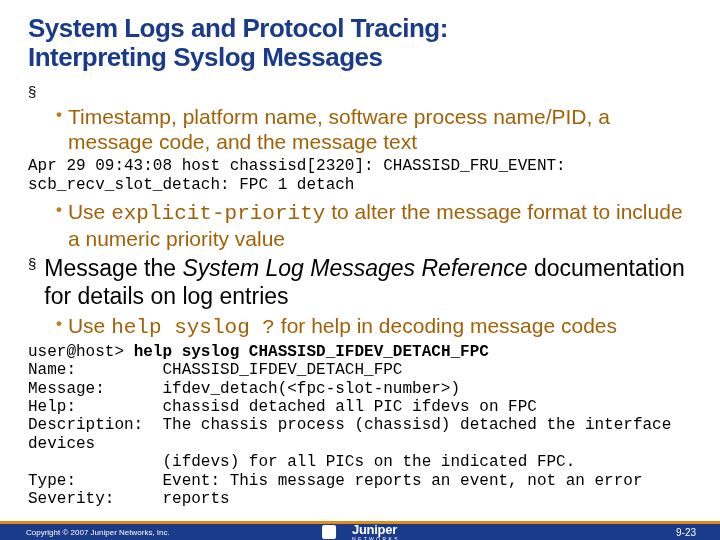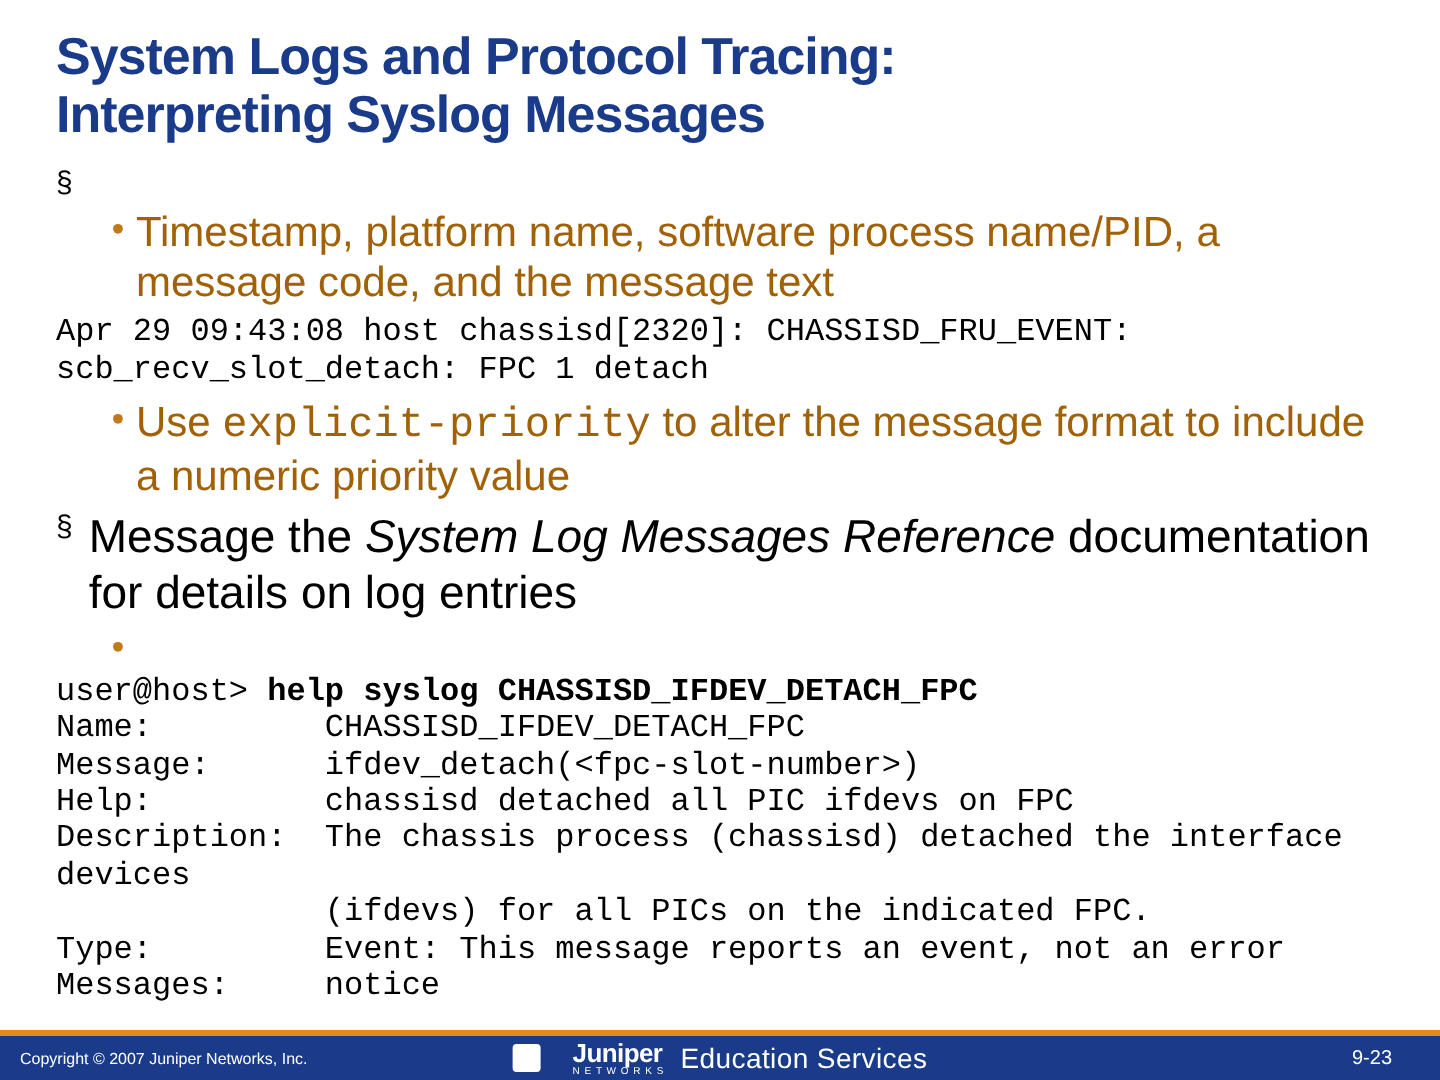--- a/index.html
+++ b/index.html
@@ -10,21 +10,21 @@
   .lvl1 { display: flex; align-items: flex-start; margin: 4px 0 2px 0; }
   .lvl1 .b { color: #000; font-size: 15px; margin-right: 8px; line-height: 1.25; }
   .lvl1 .t { font-size: 23px; line-height: 1.2; color: #000; }
   .lvl2 { display: flex; align-items: flex-start; margin: 1px 0 1px 28px; }
   .lvl2 .b { color: #c07a1a; font-size: 17px; margin-right: 6px; line-height: 1.25; font-weight: bold; }
   .lvl2 .t { font-size: 21px; line-height: 1.2; color: #a16207; }
   .mono { font-family: "Courier New", monospace; font-size: 16px; line-height: 1.15; white-space: pre-wrap; margin: 3px 0 5px 0; color: #000; }
   .codein { font-family: "Courier New", monospace; }
   .hl { background: #f6b23a; }
   .footer { height: 34px; background: #1a3a8a; border-top: 3px solid #e08b1a; display: flex; align-items: center; color: #fff; font-size: 9px; position: relative; }
-  .copy { padding-left: 10px; font-size: 8px; }
+  .copy { padding-left: 26px; font-size: 8px; }
   .brand { position: absolute; left: 50%; transform: translateX(-50%); display: flex; align-items: center; gap: 8px; }
   .logo { display: flex; align-items: center; gap: 16px; }
   .logo-mark { width: 14px; height: 14px; background: #fff; border-radius: 2px; position: relative; }
   .logo-text { font-size: 13px; font-weight: bold; letter-spacing: -0.3px; }
   .logo-sub { font-size: 5px; letter-spacing: 0.5px; margin-top: -1px; }
   .edu { font-size: 14px; font-weight: 500; letter-spacing: 0.2px; }
   .pagenum { position: absolute; right: 24px; font-size: 10px; }
   .bold { font-weight: bold; }
 </style>
 </head>
@@ -59,40 +59,42 @@
 
     <div class="lvl1">
       <span class="b">§</span>
       <span class="t">
         <span>Message the </span><span style="font-style:italic;">System Log Messages Reference</span><span> documentation for details on log entries</span>
       </span>
     </div>
 
     <div class="lvl2">
       <span class="b">•</span>
+      <span class="t">
+        <span>Use </span><span class="codein">help syslog ?</span><span> for help in decoding message codes</span>
+      </span>
     </div>
 
     <div class="mono"><span>user@host&gt; </span><span class="bold">help syslog CHASSISD_IFDEV_DETACH_FPC</span>
 <span>Name:         CHASSISD_IFDEV_DETACH_FPC</span>
 <span>Message:      ifdev_detach(&lt;fpc-slot-number&gt;)</span>
 <span>Help:         chassisd detached all PIC ifdevs on FPC</span>
 <span>Description:  The chassis process (chassisd) detached the interface devices</span>
 <span>              (ifdevs) for all PICs on the indicated FPC.</span>
 <span>Type:         Event: This message reports an event, not an error</span>
-<span>Messages:     notice</span></div>
+<span>Severity:     reports</span></div>
 
   </div>
 
   <div class="footer">
     <div class="copy">Copyright © 2007 Juniper Networks, Inc.</div>
     <div class="brand">
       <div class="logo">
         <div class="logo-mark"></div>
         <div>
           <div class="logo-text">Juniper</div>
           <div class="logo-sub">N E T W O R K S</div>
         </div>
       </div>
-      <div class="edu">Education Services</div>
     </div>
     <div class="pagenum">9-23</div>
   </div>
 </div>
 
 </body></html>

